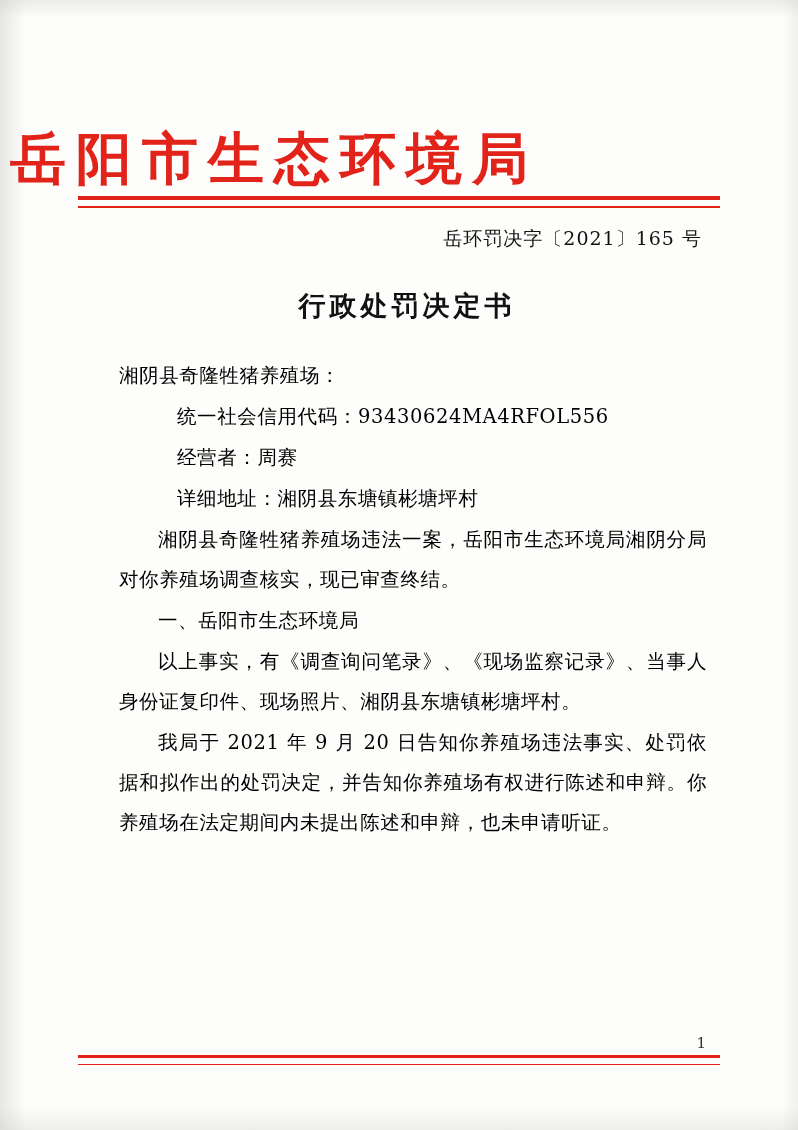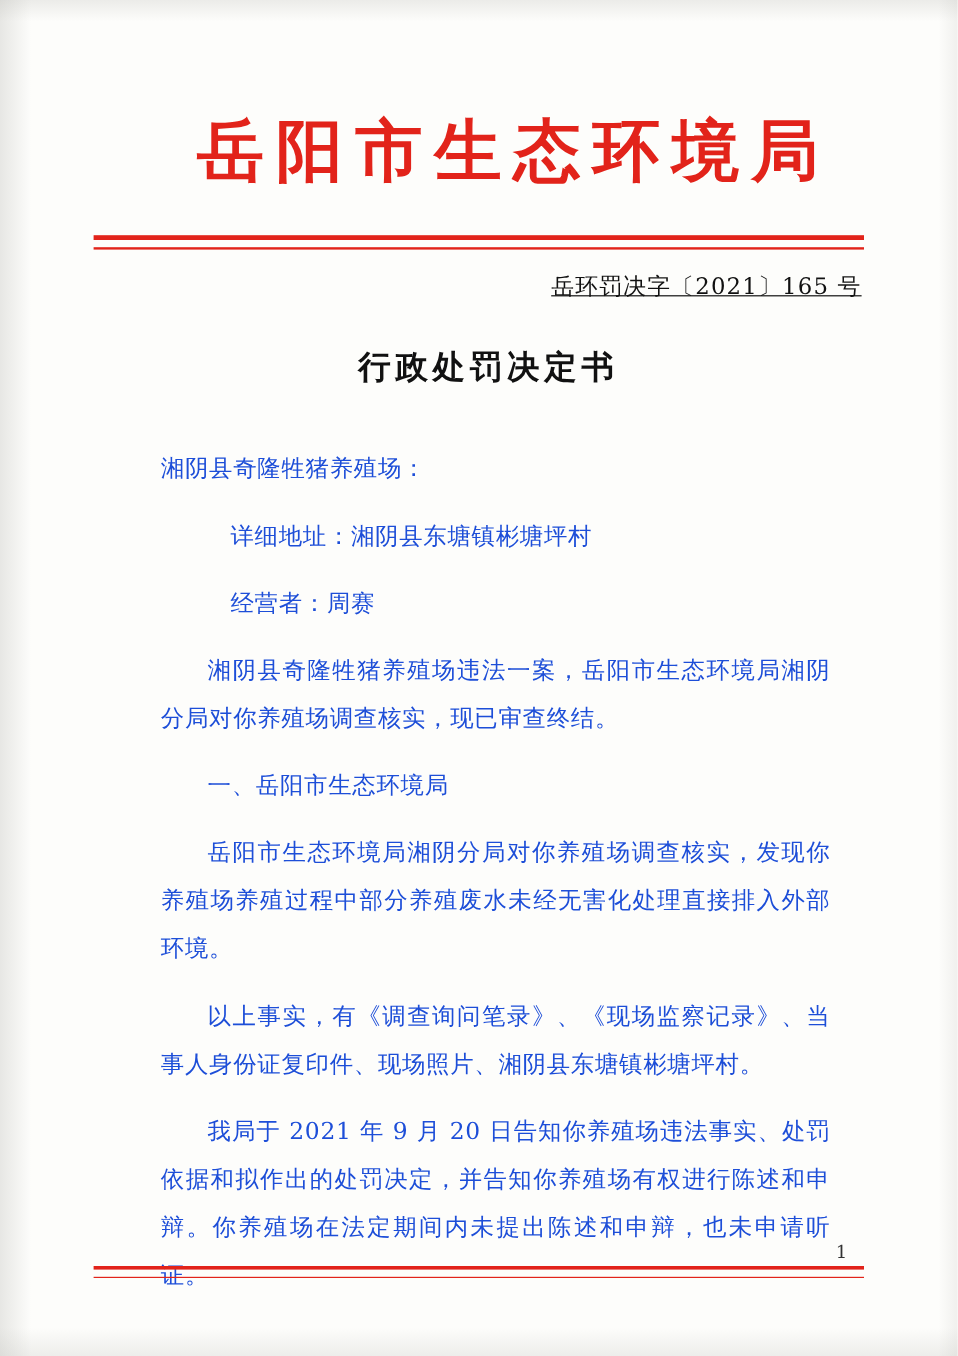--- a/index.html
+++ b/index.html
@@ -46,23 +46,21 @@
     right: 0; top: 0; bottom: 0;
     width: 16px;
     background: linear-gradient(to left, rgba(195,195,190,0.22), rgba(255,255,255,0));
     pointer-events: none;
   }
 
   .masthead {
     position: absolute;
     left: 0;
     right: 0;
-    top: 96px;
-    text-align: center;
-    padding-left: 48px;
+    top: 128px;
   }
   .masthead-title {
     color: #e2231a;
     font-family: "DejaVu Serif", "Liberation Serif", serif;
     font-weight: bold;
     font-size: 56px;
     letter-spacing: 10px;
     line-height: 1.1;
     text-indent: 10px;
     white-space: nowrap;
@@ -79,27 +77,26 @@
     position: absolute;
     left: 78px;
     right: 78px;
     top: 206px;
     height: 1.6px;
     background: #e2231a;
   }
 
   .doc-number {
     position: absolute;
-    right: 80px;
+    right: 96px;
     top: 226px;
     font-size: 19px;
     color: #111;
     letter-spacing: 1px;
     white-space: nowrap;
-    text-decoration: underline;
   }
 
   .doc-title {
     position: absolute;
     left: 16px;
     right: 0;
     top: 288px;
     text-align: center;
     font-size: 27px;
     font-weight: bold;
@@ -109,24 +106,24 @@
 
   .body-area {
     position: absolute;
     left: 118px;
     right: 90px;
     top: 355px;
   }
   .para {
     font-size: 19.5px;
     line-height: 40px;
-    color: #1d4ed8;
+    color: #000000;
     text-align: justify;
     letter-spacing: 0.6px;
-    margin: 16px;
+    margin: 1px;
   }
   .indent-1 { text-indent: 39px; }
   .indent-2 { text-indent: 58px; }
   .no-indent { text-indent: 0; }
 
   .footer-rule-thick {
     position: absolute;
     left: 78px;
     right: 78px;
     bottom: 72px;
@@ -167,26 +164,26 @@
   <div class="rule-thin"></div>
 
   <div class="doc-number">岳环罚决字〔2021〕165 号</div>
 
   <div class="doc-title">行政处罚决定书</div>
 
   <div class="body-area">
 
     <p class="para no-indent">湘阴县奇隆牲猪养殖场：</p>
 
+    <p class="para indent-2">统一社会信用代码：93430624MA4RFOL556</p>
+    <p class="para indent-2">经营者：周赛</p>
     <p class="para indent-2">详细地址：湘阴县东塘镇彬塘坪村</p>
-    <p class="para indent-2">经营者：周赛</p>
 
     <p class="para indent-1">湘阴县奇隆牲猪养殖场违法一案，岳阳市生态环境局湘阴分局对你养殖场调查核实，现已审查终结。</p>
     <p class="para indent-1">一、岳阳市生态环境局</p>
-    <p class="para indent-1">岳阳市生态环境局湘阴分局对你养殖场调查核实，发现你养殖场养殖过程中部分养殖废水未经无害化处理直接排入外部环境。</p>
     <p class="para indent-1">以上事实，有《调查询问笔录》、《现场监察记录》、当事人身份证复印件、现场照片、湘阴县东塘镇彬塘坪村。</p>
     <p class="para indent-1">我局于 2021 年 9 月 20 日告知你养殖场违法事实、处罚依据和拟作出的处罚决定，并告知你养殖场有权进行陈述和申辩。你养殖场在法定期间内未提出陈述和申辩，也未申请听证。</p>
 
   </div>
 
   <div class="footer-rule-thick"></div>
   <div class="footer-rule-thin"></div>
   <div class="page-number">1</div>
 
 </div>

